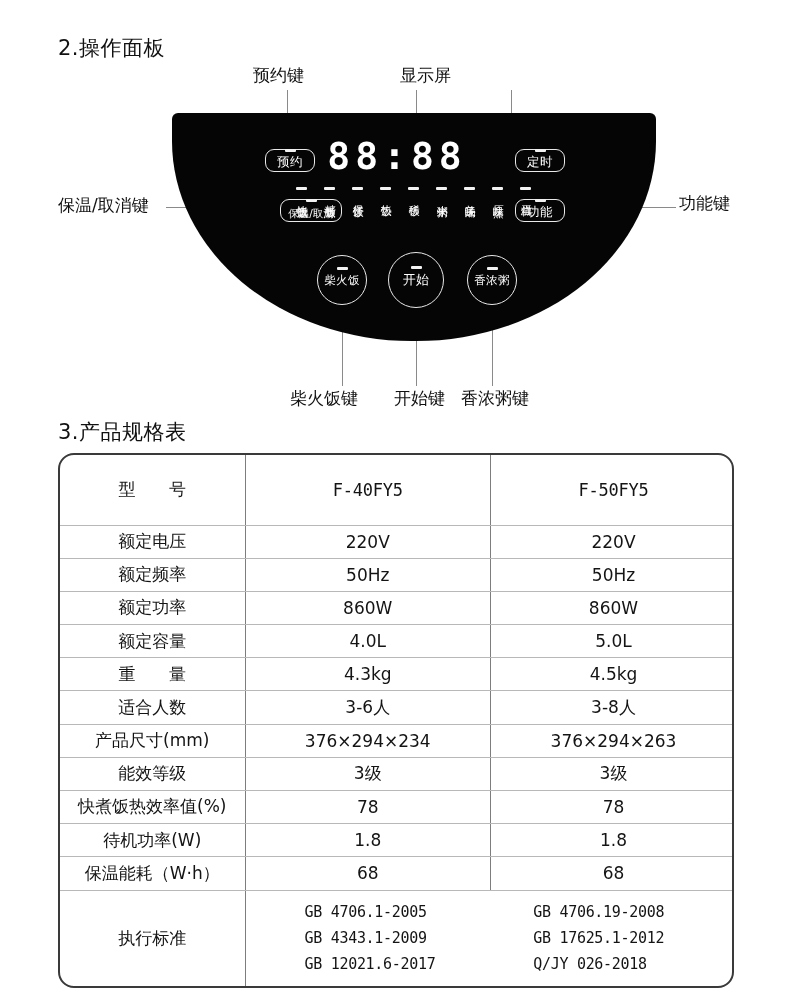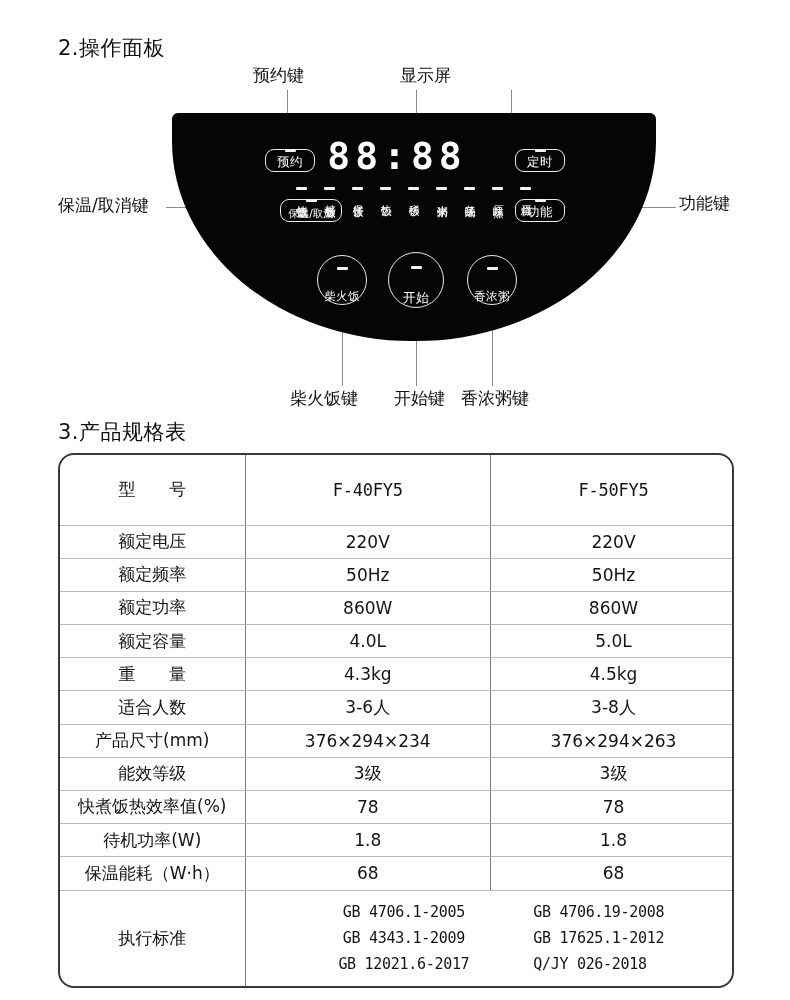--- a/index.html
+++ b/index.html
@@ -127,21 +127,21 @@
   
   .cbtn {
     position: absolute;
     width: 50px;
     height: 50px;
     border: 1.6px solid #e9e9e9;
     border-radius: 50%;
     color: #ffffff;
     font-size: 11.5px;
     display: flex;
-    align-items: flex-end;
+    align-items: center;
     justify-content: center;
     letter-spacing: 0.3px;
   }
   .cbtn.big { width: 56px; height: 56px; font-size: 13px; }
   .cbtn .led { top: 11px; left: 50%; margin-left: -5.5px; }
   .cbtn.big .led { top: 13px; }
 
   
   .spec-table-wrap {
     position: absolute;
@@ -183,21 +183,21 @@
   }
   .std-grid {
     display: flex;
     gap: 0;
     font-family: "DejaVu Sans Mono", "Liberation Mono", monospace;
     font-size: 15px;
     line-height: 26px;
     letter-spacing: -0.3px;
   }
   .std-col { flex: 1; display: flex; flex-direction: column; align-items: flex-start; }
-  .std-col.c1 { padding-left: 55px; align-items: center; }
+  .std-col.c1 { padding-left: 55px; }
   .std-col.c2 { padding-left: 30px; justify-content: center; }
   .mono { font-family: "DejaVu Sans Mono", "Liberation Mono", monospace; font-size: 16px; letter-spacing: -0.2px; }
 </style>
 </head>
 <body>
 
 <div class="page">
 
   <div class="section-title" id="sec-panel-title">2.操作面板</div>
 

